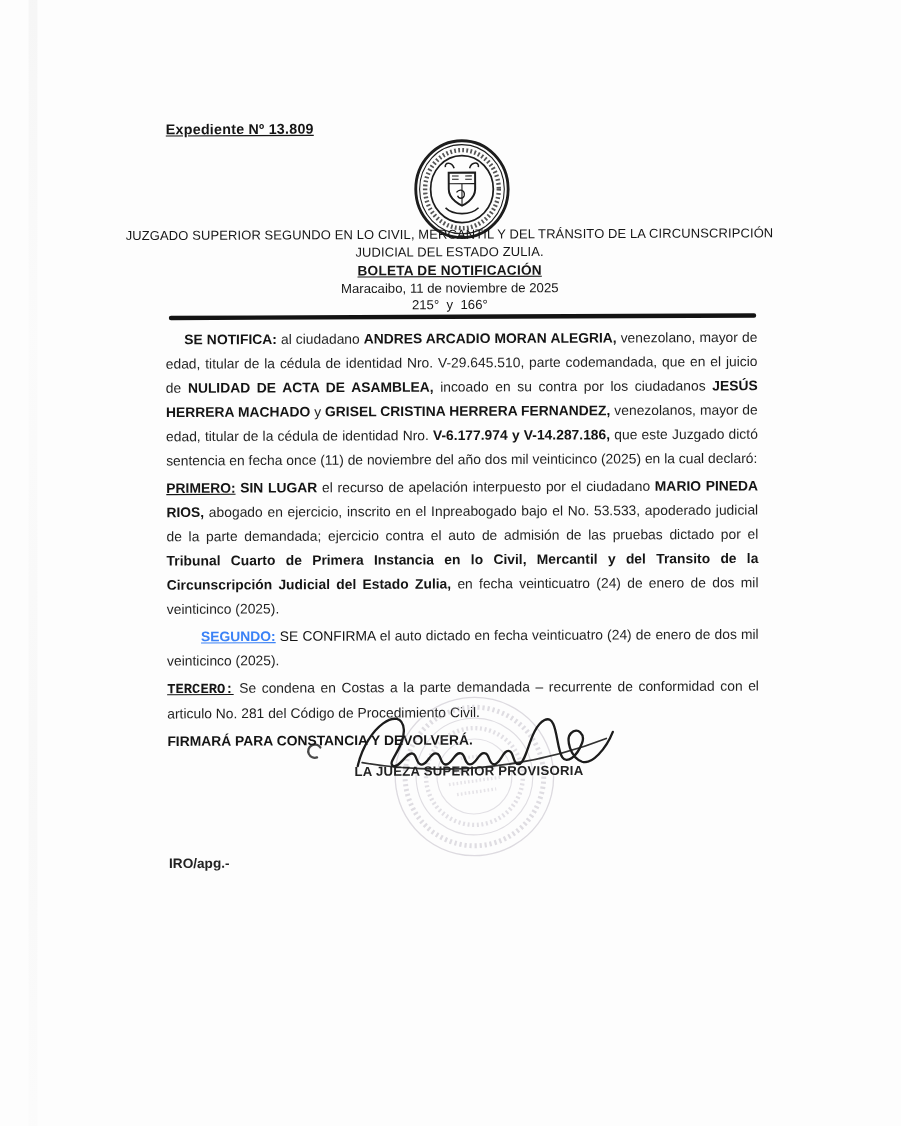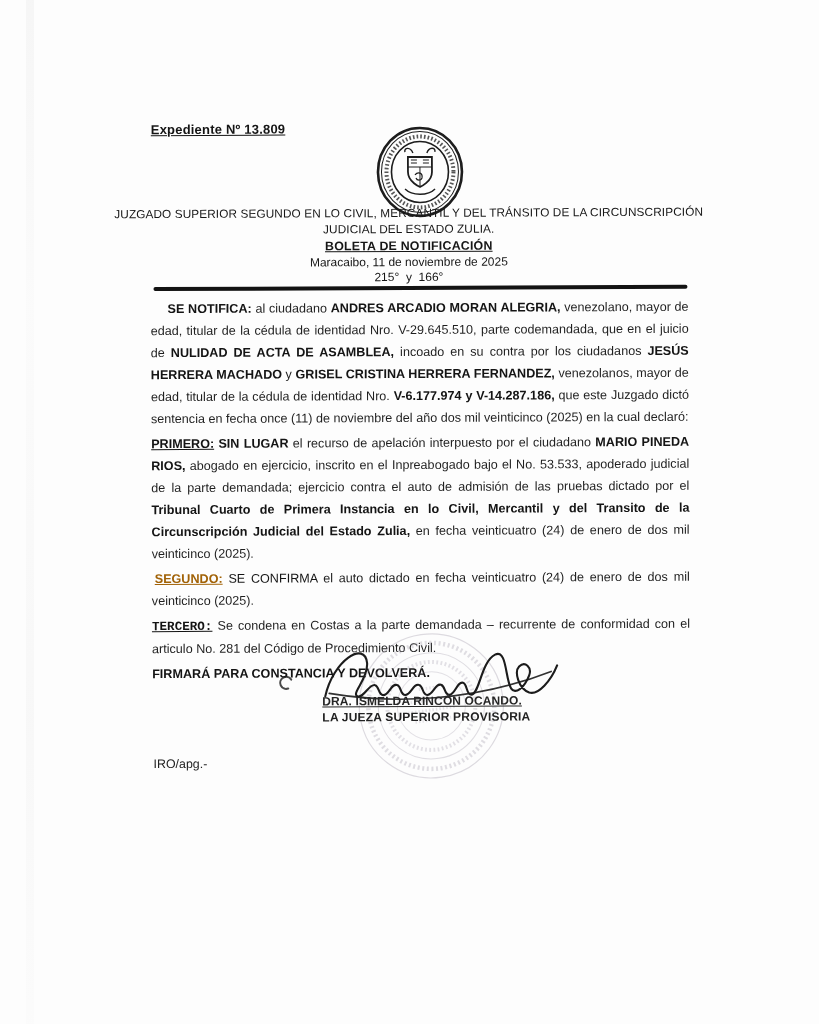--- a/index.html
+++ b/index.html
@@ -9,21 +9,21 @@
     font-family:"Liberation Sans",sans-serif;
     color:#1b1b1b;
   }
   .tilt{position:absolute;inset:0;transform:rotate(-0.25deg);transform-origin:50% 40%;}
   .scan-streak{
     position:absolute;left:26px;top:0;width:8px;height:100%;
     background:linear-gradient(180deg,#ededed 0%,#f8f8f8 30%,#f1f1f1 70%,#f9f9f9 100%);
     opacity:.45;
   }
   .expediente{
-    position:absolute;left:152px;top:121px;
+    position:absolute;left:152px;top:109px;
     font-size:13px;font-weight:bold;text-decoration:underline;letter-spacing:.2px;color:#151515;
   }
   .seal{position:absolute;left:375px;top:126px;width:92px;height:92px;}
   .header-block{
     position:absolute;left:0;top:206px;width:819px;text-align:center;color:#161616;
   }
   .court-line{font-size:11.8px;line-height:15.5px;letter-spacing:.1px;}
   .doc-title{font-size:12.4px;font-weight:bold;text-decoration:underline;margin-top:2px;line-height:15px;letter-spacing:.2px;}
   .date-line{font-size:12px;line-height:15px;margin-top:1px;}
   .years-line{font-size:12px;line-height:14px;white-space:pre;}
@@ -33,21 +33,21 @@
     font-size:12.6px;line-height:22px;text-align:justify;color:#1f1f1f;
   }
   .body-text p{margin:0 0 3px 0;}
   #p-notifica{text-indent:17px;}
   #p-segundo{text-indent:3px;}
   .sig-stamp{position:absolute;left:340px;top:630px;width:180px;height:152px;opacity:.6;}
   .sig-svg{position:absolute;left:262px;top:632px;width:310px;height:82px;}
   .sig-block{position:absolute;left:321px;top:694px;line-height:15.5px;}
   .judge-name{font-size:12px;font-weight:bold;text-decoration:underline;color:#262626;letter-spacing:.1px;}
   .judge-title{font-size:12px;font-weight:bold;color:#222;letter-spacing:.2px;}
-  .initials{position:absolute;left:152px;top:756px;font-size:12.4px;font-weight:400;color:#222;}
+  .initials{position:absolute;left:152px;top:777px;font-size:12.4px;font-weight:700;color:#222;}
 </style>
 </head>
 <body>
 
 <div class="page">
   <div class="scan-streak"></div>
   <div class="tilt">
 
     <div class="expediente">Expediente Nº 13.809</div>
 
@@ -72,21 +72,21 @@
       <div class="doc-title">BOLETA DE NOTIFICACIÓN</div>
       <div class="date-line">Maracaibo, 11 de noviembre de 2025</div>
       <div class="years-line">215°  y  166°</div>
     </div>
 
     <div class="rule"></div>
 
     <div class="body-text">
       <p id="p-notifica"><span style="font-weight: bold; color: rgb(20, 20, 20);">SE NOTIFICA:</span><span> al ciudadano </span><span style="font-weight: bold; color: rgb(20, 20, 20);">ANDRES ARCADIO MORAN ALEGRIA,</span><span> venezolano, mayor de edad, titular de la cédula de identidad Nro. V-29.645.510, parte codemandada, que en el juicio de </span><span style="font-weight: bold; color: rgb(20, 20, 20);">NULIDAD DE ACTA DE ASAMBLEA,</span><span> incoado en su contra por los ciudadanos </span><span style="font-weight: bold; color: rgb(20, 20, 20);">JESÚS HERRERA MACHADO</span><span> y </span><span style="font-weight: bold; color: rgb(20, 20, 20);">GRISEL CRISTINA HERRERA FERNANDEZ,</span><span> venezolanos, mayor de edad, titular de la cédula de identidad Nro. </span><span style="font-weight: bold; color: rgb(20, 20, 20);">V-6.177.974 y V-14.287.186,</span><span> que este Juzgado dictó sentencia en fecha once (11) de noviembre del año dos mil veinticinco (2025) en la cual declaró:</span></p>
       <p id="p-primero"><span style="font-weight: bold; color: rgb(20, 20, 20); text-decoration: underline;">PRIMERO:</span><span style="font-weight: bold; color: rgb(20, 20, 20);"> </span><span style="font-weight: bold; color: rgb(20, 20, 20);">SIN LUGAR</span><span> el recurso de apelación interpuesto por el ciudadano </span><span style="font-weight: bold; color: rgb(20, 20, 20);">MARIO PINEDA RIOS,</span><span> abogado en ejercicio, inscrito en el Inpreabogado bajo el No. 53.533, apoderado judicial de la parte demandada; ejercicio contra el auto de admisión de las pruebas dictado por el </span><span style="font-weight: bold; color: rgb(20, 20, 20);">Tribunal Cuarto de Primera Instancia en lo Civil, Mercantil y del Transito de la Circunscripción Judicial del Estado Zulia,</span><span> en fecha veinticuatro (24) de enero de dos mil veinticinco (2025).</span></p>
-      <p id="p-segundo"><span style="font-weight: bold; color: #a16207; text-decoration: underline;">SEGUNDO:</span><span style="font-weight: bold; color: rgb(20, 20, 20);"> </span><span style="font-weight: normal; color: rgb(20, 20, 20);">SE CONFIRMA</span><span> el auto dictado en fecha veinticuatro (24) de enero de dos mil veinticinco (2025).</span></p>
+      <p id="p-segundo"><span style="font-weight: bold; color: #3b82f6; text-decoration: underline; margin-left: 28px;">SEGUNDO:</span><span style="font-weight: bold; color: rgb(20, 20, 20);"> </span><span style="font-weight: normal; color: rgb(20, 20, 20);">SE CONFIRMA</span><span> el auto dictado en fecha veinticuatro (24) de enero de dos mil veinticinco (2025).</span></p>
       <p id="p-tercero"><span style="font-weight: bold; color: rgb(20, 20, 20); text-decoration: underline; font-family: Liberation Mono, monospace;">TERCERO:</span><span> Se condena en Costas a la parte demandada – recurrente de conformidad con el articulo No. 281 del Código de Procedimiento Civil.</span></p>
       <p id="p-closing"><span style="font-weight: bold; color: rgb(20, 20, 20);">FIRMARÁ PARA CONSTANCIA Y DEVOLVERÁ.</span></p>
     </div>
 
     <div class="sig-stamp">
       <svg width="180" height="152" viewBox="0 0 180 152" xmlns="http://www.w3.org/2000/svg">
         <g stroke="#9a93a4" fill="none" transform="rotate(-8 90 76)">
           <ellipse cx="90" cy="76" rx="72" ry="72" stroke-width="1.2" opacity="0.55"></ellipse>
           <ellipse cx="90" cy="76" rx="63" ry="63" stroke-width="4.5" stroke-dasharray="2 2.6" opacity="0.5"></ellipse>
           <ellipse cx="90" cy="76" rx="53" ry="53" stroke-width="1" opacity="0.5"></ellipse>
@@ -102,20 +102,19 @@
       <svg width="310" height="82" viewBox="0 0 310 82" xmlns="http://www.w3.org/2000/svg">
         <g stroke="#1c1c1c" stroke-width="2.1" fill="none" stroke-linecap="round">
           <path d="M28 47 a6 6 0 1 0 -3 9" opacity="0.8"></path>
           <path d="M62 64 C70 28 102 8 104 31 C105 47 88 61 94 64 C100 67 106 51 112 53 C116 54 115 63 120 63 C126 63 128 51 134 53 C138 54 137 63 142 63 C148 63 150 51 156 53 C160 54 159 63 164 63 C170 63 172 51 178 53 C182 54 181 63 186 63 C192 63 194 49 200 51 C204 52 203 63 208 63 C216 63 218 30 232 23 C244 17 242 48 248 57 C252 63 261 57 266 44 C269 36 262 29 256 35 C251 40 255 57 266 61 C275 64 288 49 294 34"></path>
           <path d="M66 61 C130 72 210 70 288 40" stroke-width="1.6" opacity="0.9"></path>
         </g>
       </svg>
     </div>
 
     <div class="sig-block">
-      <div class="judge-name">DRA. ISMELDA RINCÓN OCANDO.</div>
       <div class="judge-title">LA JUEZA SUPERIOR PROVISORIA</div>
     </div>
 
     <div class="initials">IRO/apg.-</div>
 
   </div>
 </div>
 
 </body></html>

